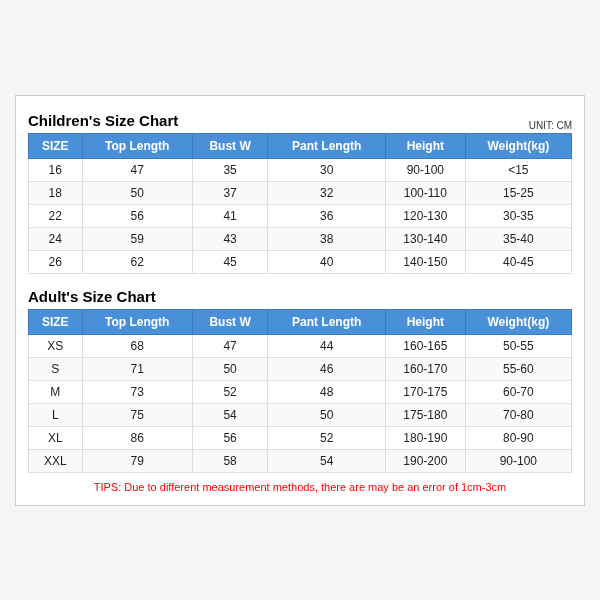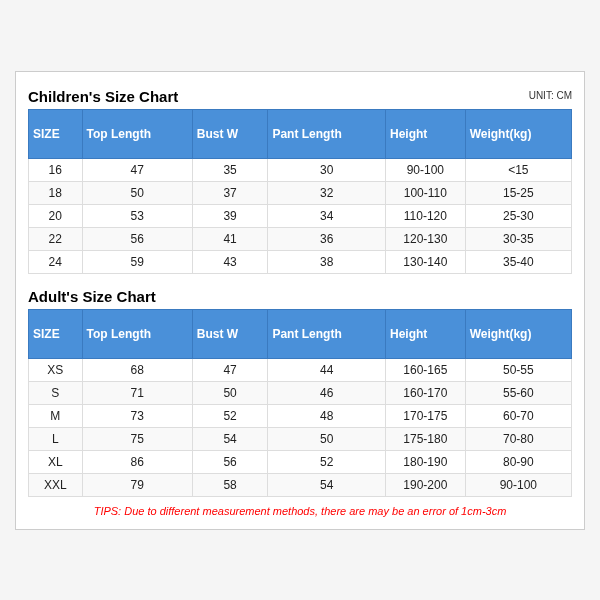--- a/index.html
+++ b/index.html
@@ -21,36 +21,36 @@
     .section-title {
       text-align: left;
       font-weight: bold;
       font-size: 15px;
       padding: 6px 0 4px;
       position: relative;
     }
     .unit-label {
       position: absolute;
       right: 0;
-      top: 8px;
+      top: 14px;
       font-size: 10px;
       font-weight: normal;
       color: #333;
       padding-left: 28px;
     }
     table {
       width: 100%;
       border-collapse: collapse;
       font-size: 12px;
     }
     th {
       background-color: #4a90d9;
       color: white;
-      padding: 17px 4px;
-      text-align: left;
+      padding: 5px 4px;
+      text-align: center;
       font-weight: bold;
       border: 1px solid #3a7ac0;
     }
     td {
       text-align: center;
       padding: 4px 4px;
       border: 1px solid #ddd;
       color: #222;
     }
     tr:nth-child(even) td {
@@ -63,21 +63,20 @@
       font-weight: normal;
     }
     .section-gap {
       height: 8px;
     }
     .tips {
       text-align: center;
       font-size: 11px;
       color: red;
       margin-top: 8px;
-      font-style: italic;
     }
   </style>
 </head>
 <body>
 
 <div class="chart-container">
 
   <div class="section-title">
     <span>Children's Size Chart</span>
     <span class="unit-label">UNIT: CM</span>
@@ -105,42 +104,42 @@
         </tr>
         <tr>
           <td>18</td>
           <td>50</td>
           <td>37</td>
           <td>32</td>
           <td>100-110</td>
           <td>15-25</td>
         </tr>
         <tr>
-          <td>20</td>
-          <td>53</td>
-          <td>39</td>
-          <td>34</td>
-          <td>110-120</td>
-          <td>25-30</td>
-        </tr>
-        <tr>
           <td>22</td>
           <td>56</td>
           <td>41</td>
           <td>36</td>
           <td>120-130</td>
           <td>30-35</td>
         </tr>
         <tr>
           <td>24</td>
           <td>59</td>
           <td>43</td>
           <td>38</td>
           <td>130-140</td>
           <td>35-40</td>
+        </tr>
+        <tr>
+          <td>26</td>
+          <td>62</td>
+          <td>45</td>
+          <td>40</td>
+          <td>140-150</td>
+          <td>40-45</td>
         </tr>
       </tbody>
   </table>
 
   <div class="section-gap"></div>
 
   <div class="section-title">
     <span>Adult's Size Chart</span>
   </div>
 

